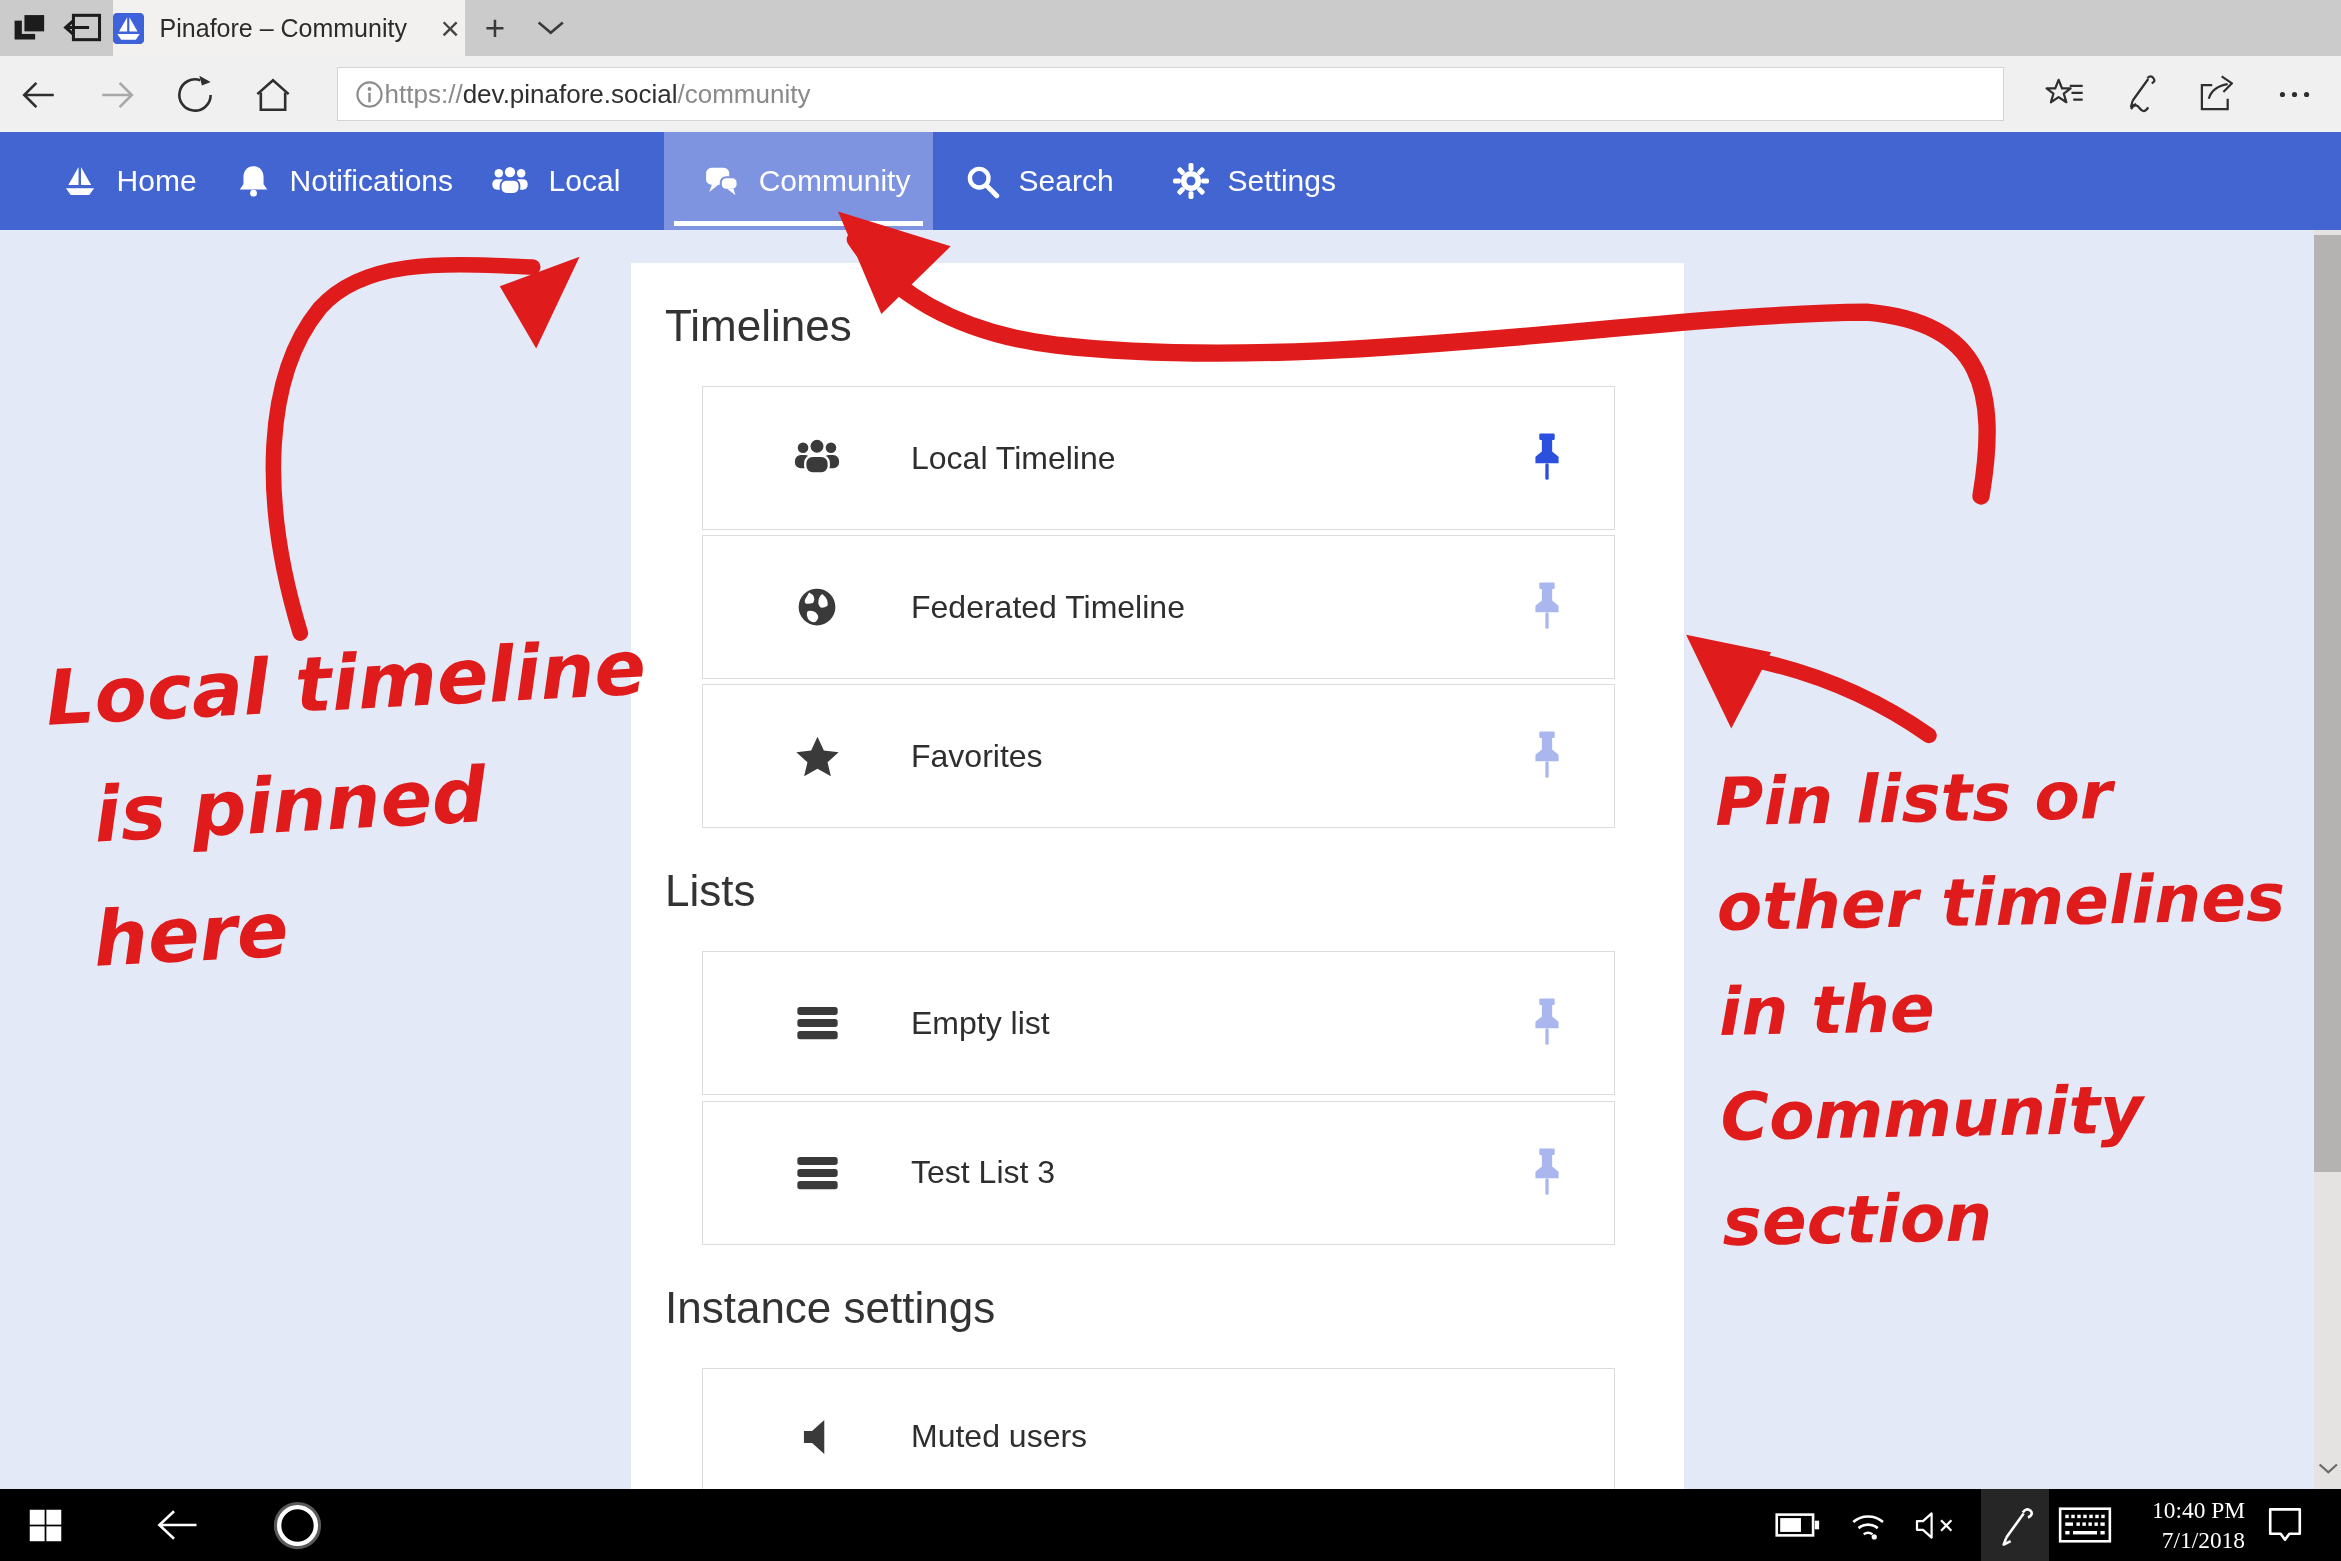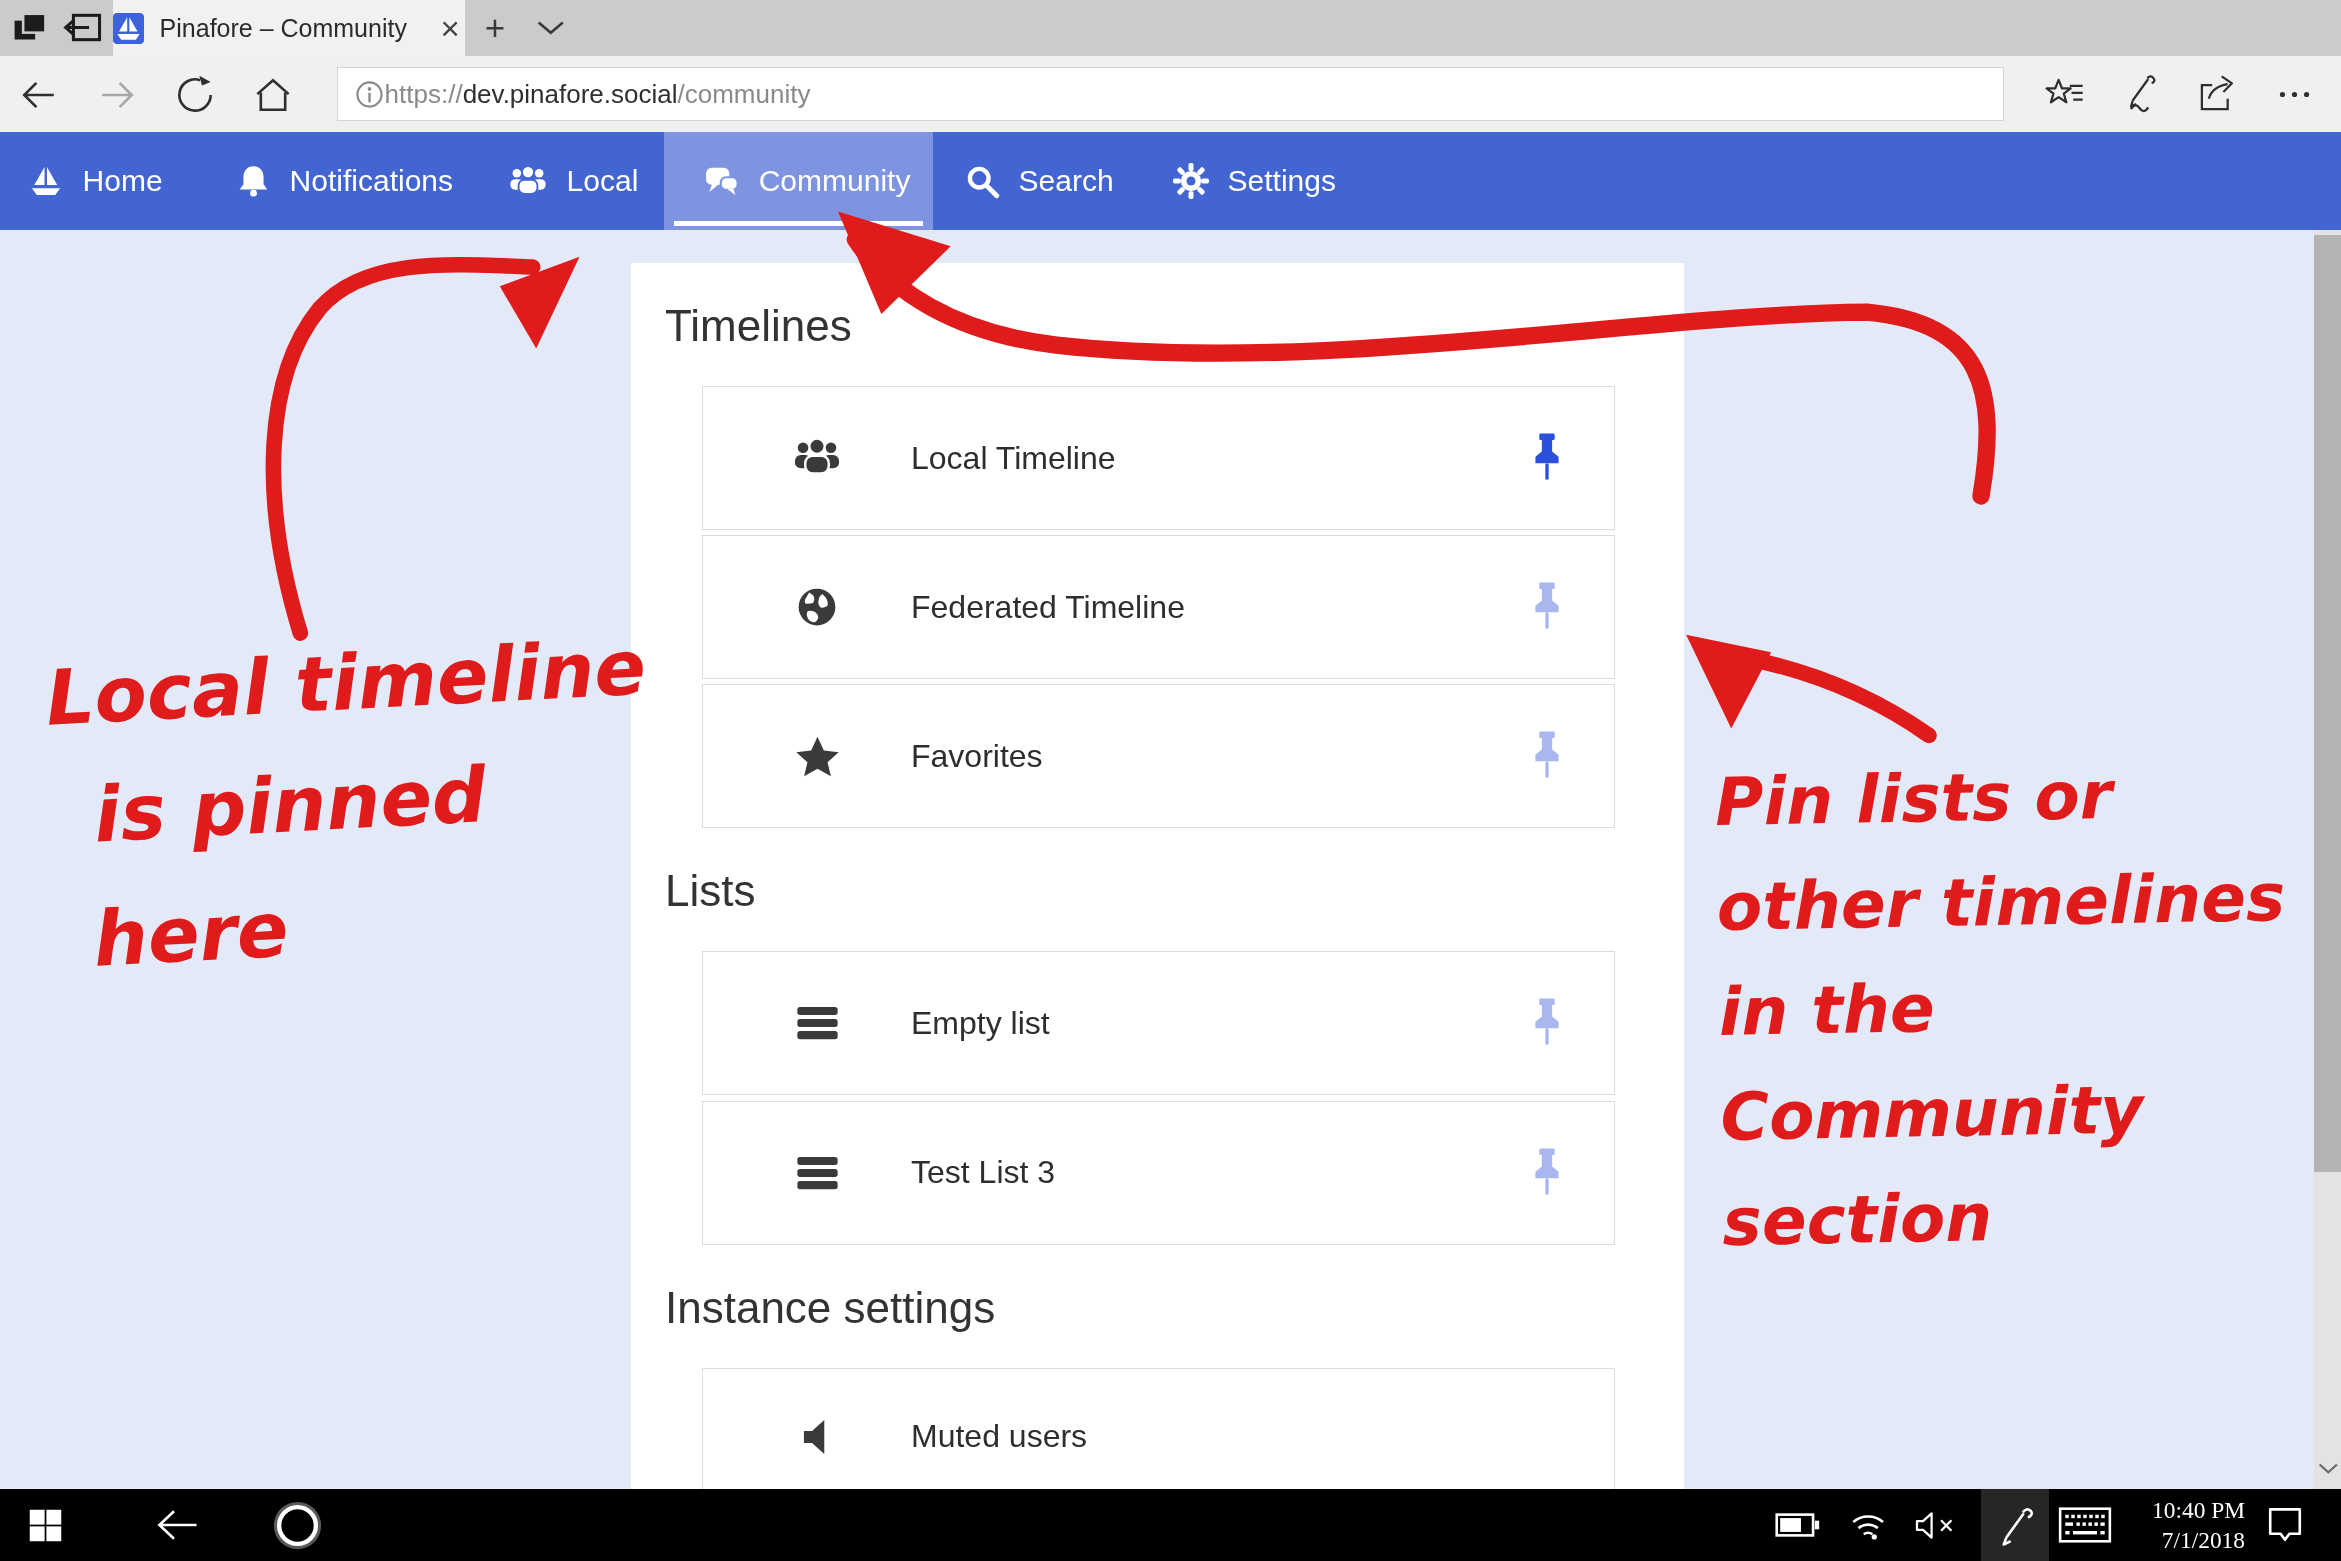--- a/index.html
+++ b/index.html
@@ -176,36 +176,36 @@
   <div class="toolbtn" style="left:2273px">
     <svg width="43" height="43" viewBox="0 0 50 50">
       <circle cx="11" cy="25" r="3" fill="#2f2f2f"></circle>
         <circle cx="25" cy="25" r="3" fill="#2f2f2f"></circle>
         <circle cx="39" cy="25" r="3" fill="#2f2f2f"></circle>
     </svg>
   </div>
 </div>
 
 <div class="appnav">
-  <div class="nav-item" style="left:5px">
+  <div class="nav-item" style="left:39px">
     <svg width="36" height="35" viewBox="0 0 36 36">
       <path d="M16.5 3 V21.5 H6 Z" fill="#fff"></path>
         <path d="M19 3 L29.5 21.5 H19 Z" fill="#fff"></path>
       <path d="M3.5 25 H32.5 L27.5 32 H8.5 Z" fill="#fff"></path>
     </svg>
     <span>Home</span>
   </div>
   <div class="nav-item" style="left:213px">
     <svg width="35" height="36" viewBox="0 0 32 34">
       <path d="M16 3 C10 3 6.5 7.5 6.5 13.5 V20 L3 25 H29 L25.5 20 V13.5 C25.5 7.5 22 3 16 3 Z" fill="#fff"></path>
       <circle cx="16" cy="28.5" r="3.2" fill="#fff"></circle>
     </svg>
     <span>Notifications</span>
   </div>
-  <div class="nav-item" style="left:485px">
+  <div class="nav-item" style="left:467px">
     <svg width="40" height="33" viewBox="0 0 34 28">
       <circle cx="7.5" cy="7" r="3.6" fill="#fff"></circle>
         <circle cx="26.5" cy="7" r="3.6" fill="#fff"></circle>
         <circle cx="17" cy="6" r="4.4" fill="#fff"></circle>
       <rect x="2" y="12" width="11" height="9" rx="4" fill="#fff"></rect>
       <rect x="21" y="12" width="11" height="9" rx="4" fill="#fff"></rect>
       <rect x="9" y="12.5" width="16" height="12" rx="5" fill="#fff" stroke="#4365d2" stroke-width="1.6"></rect>
     </svg>
     <span>Local</span>
   </div>

